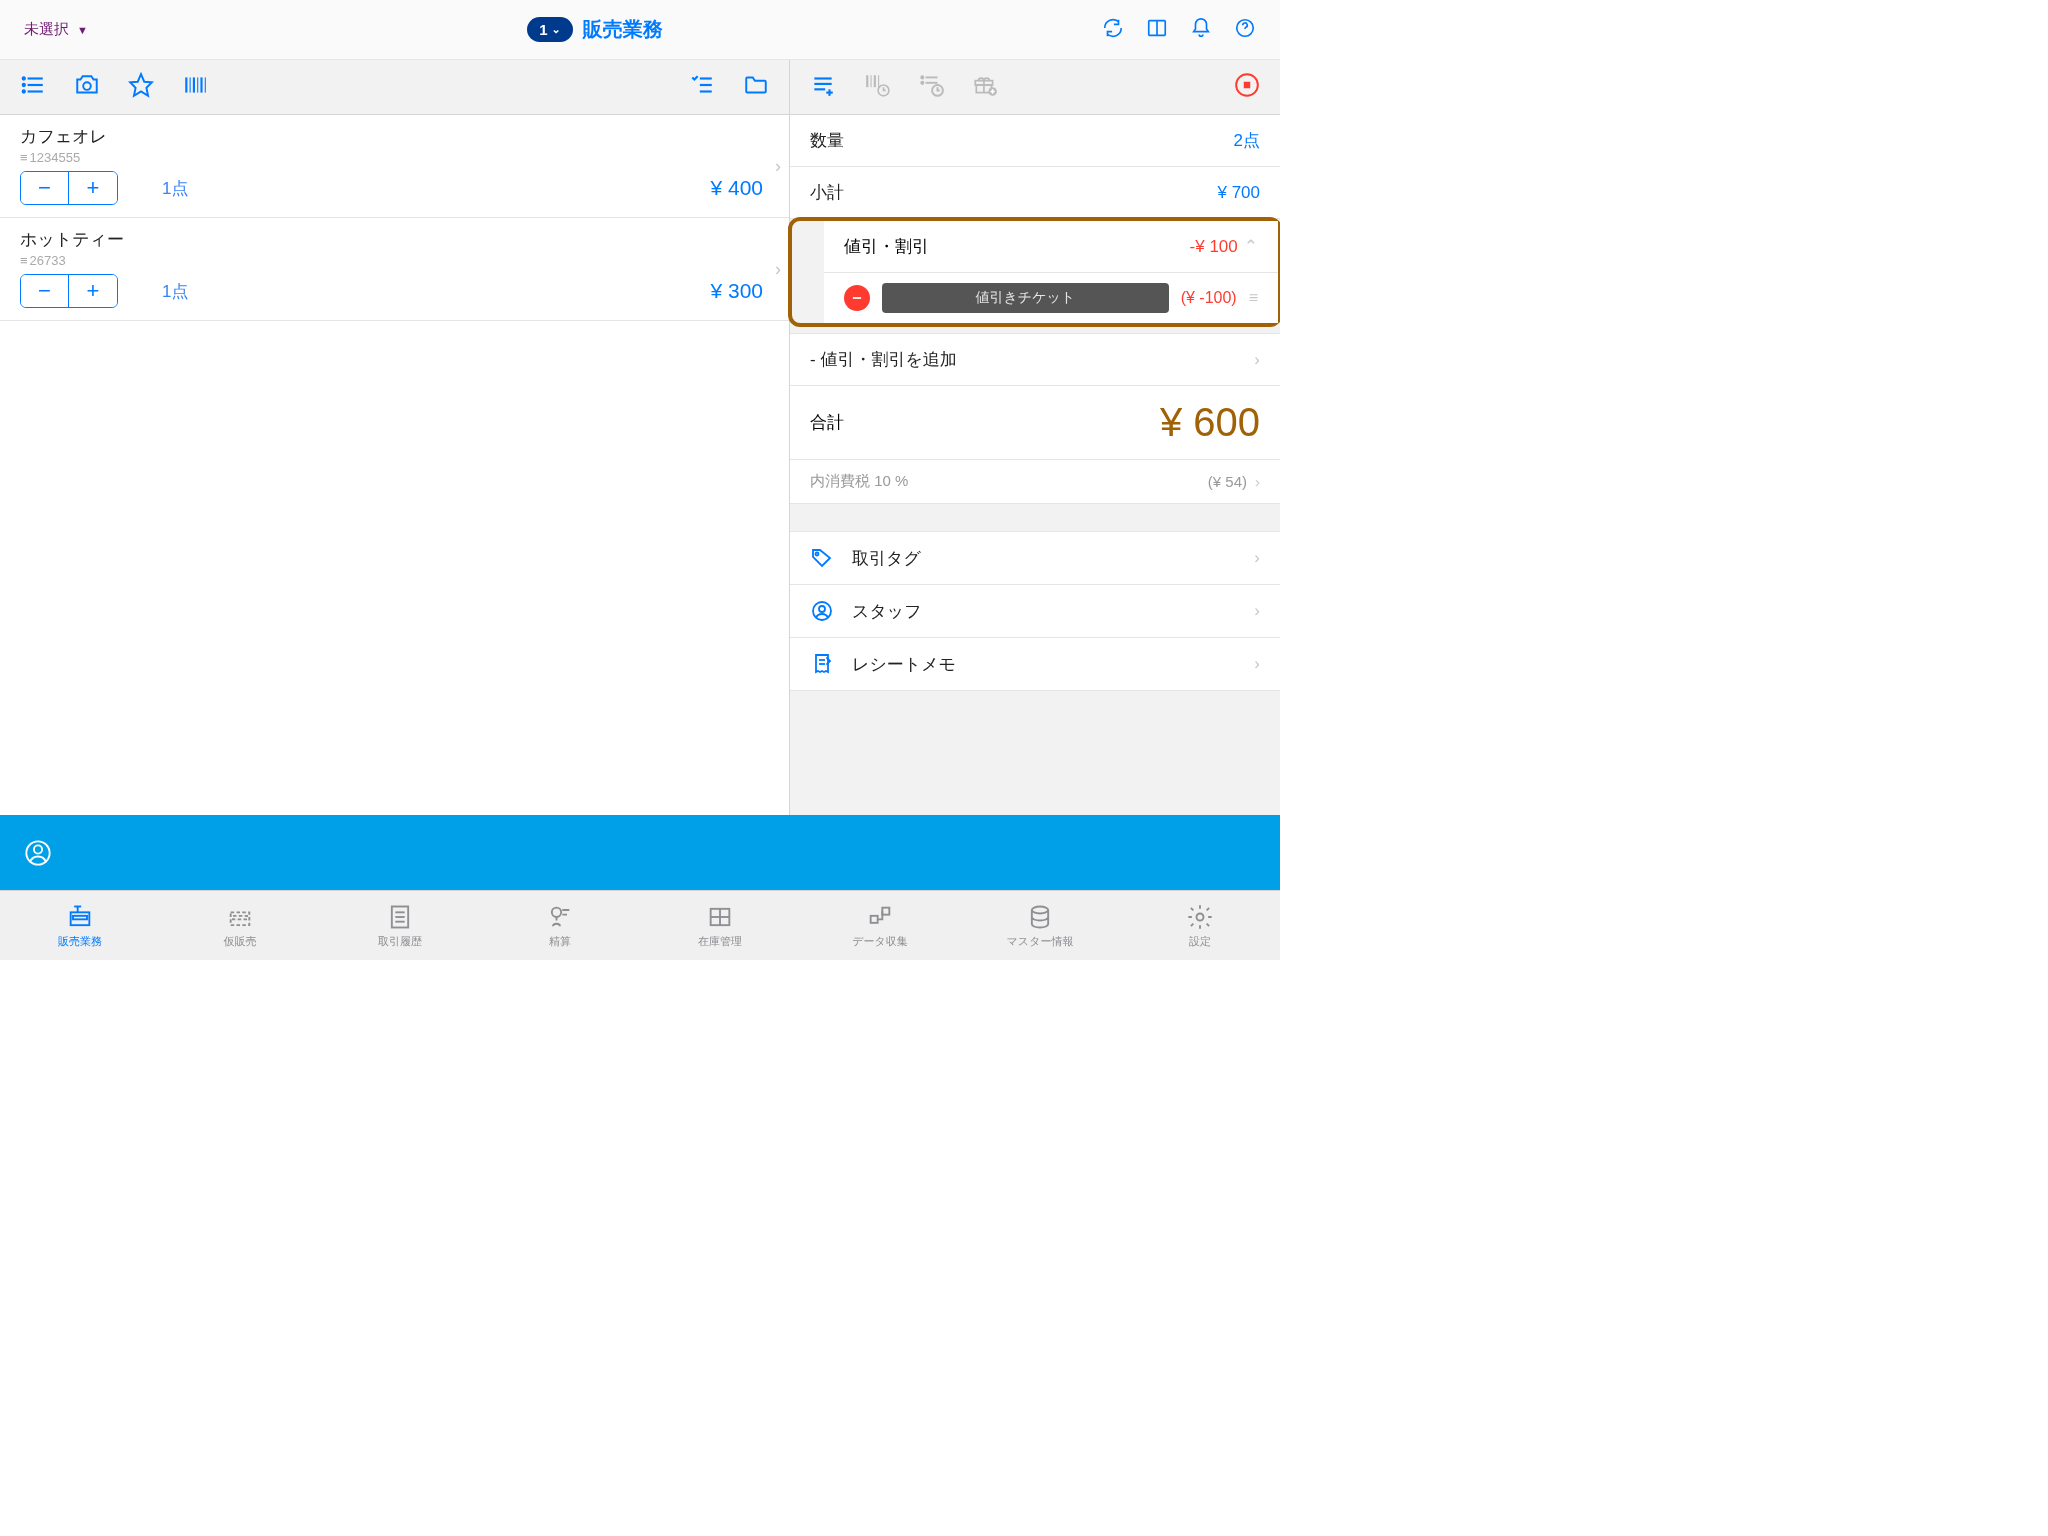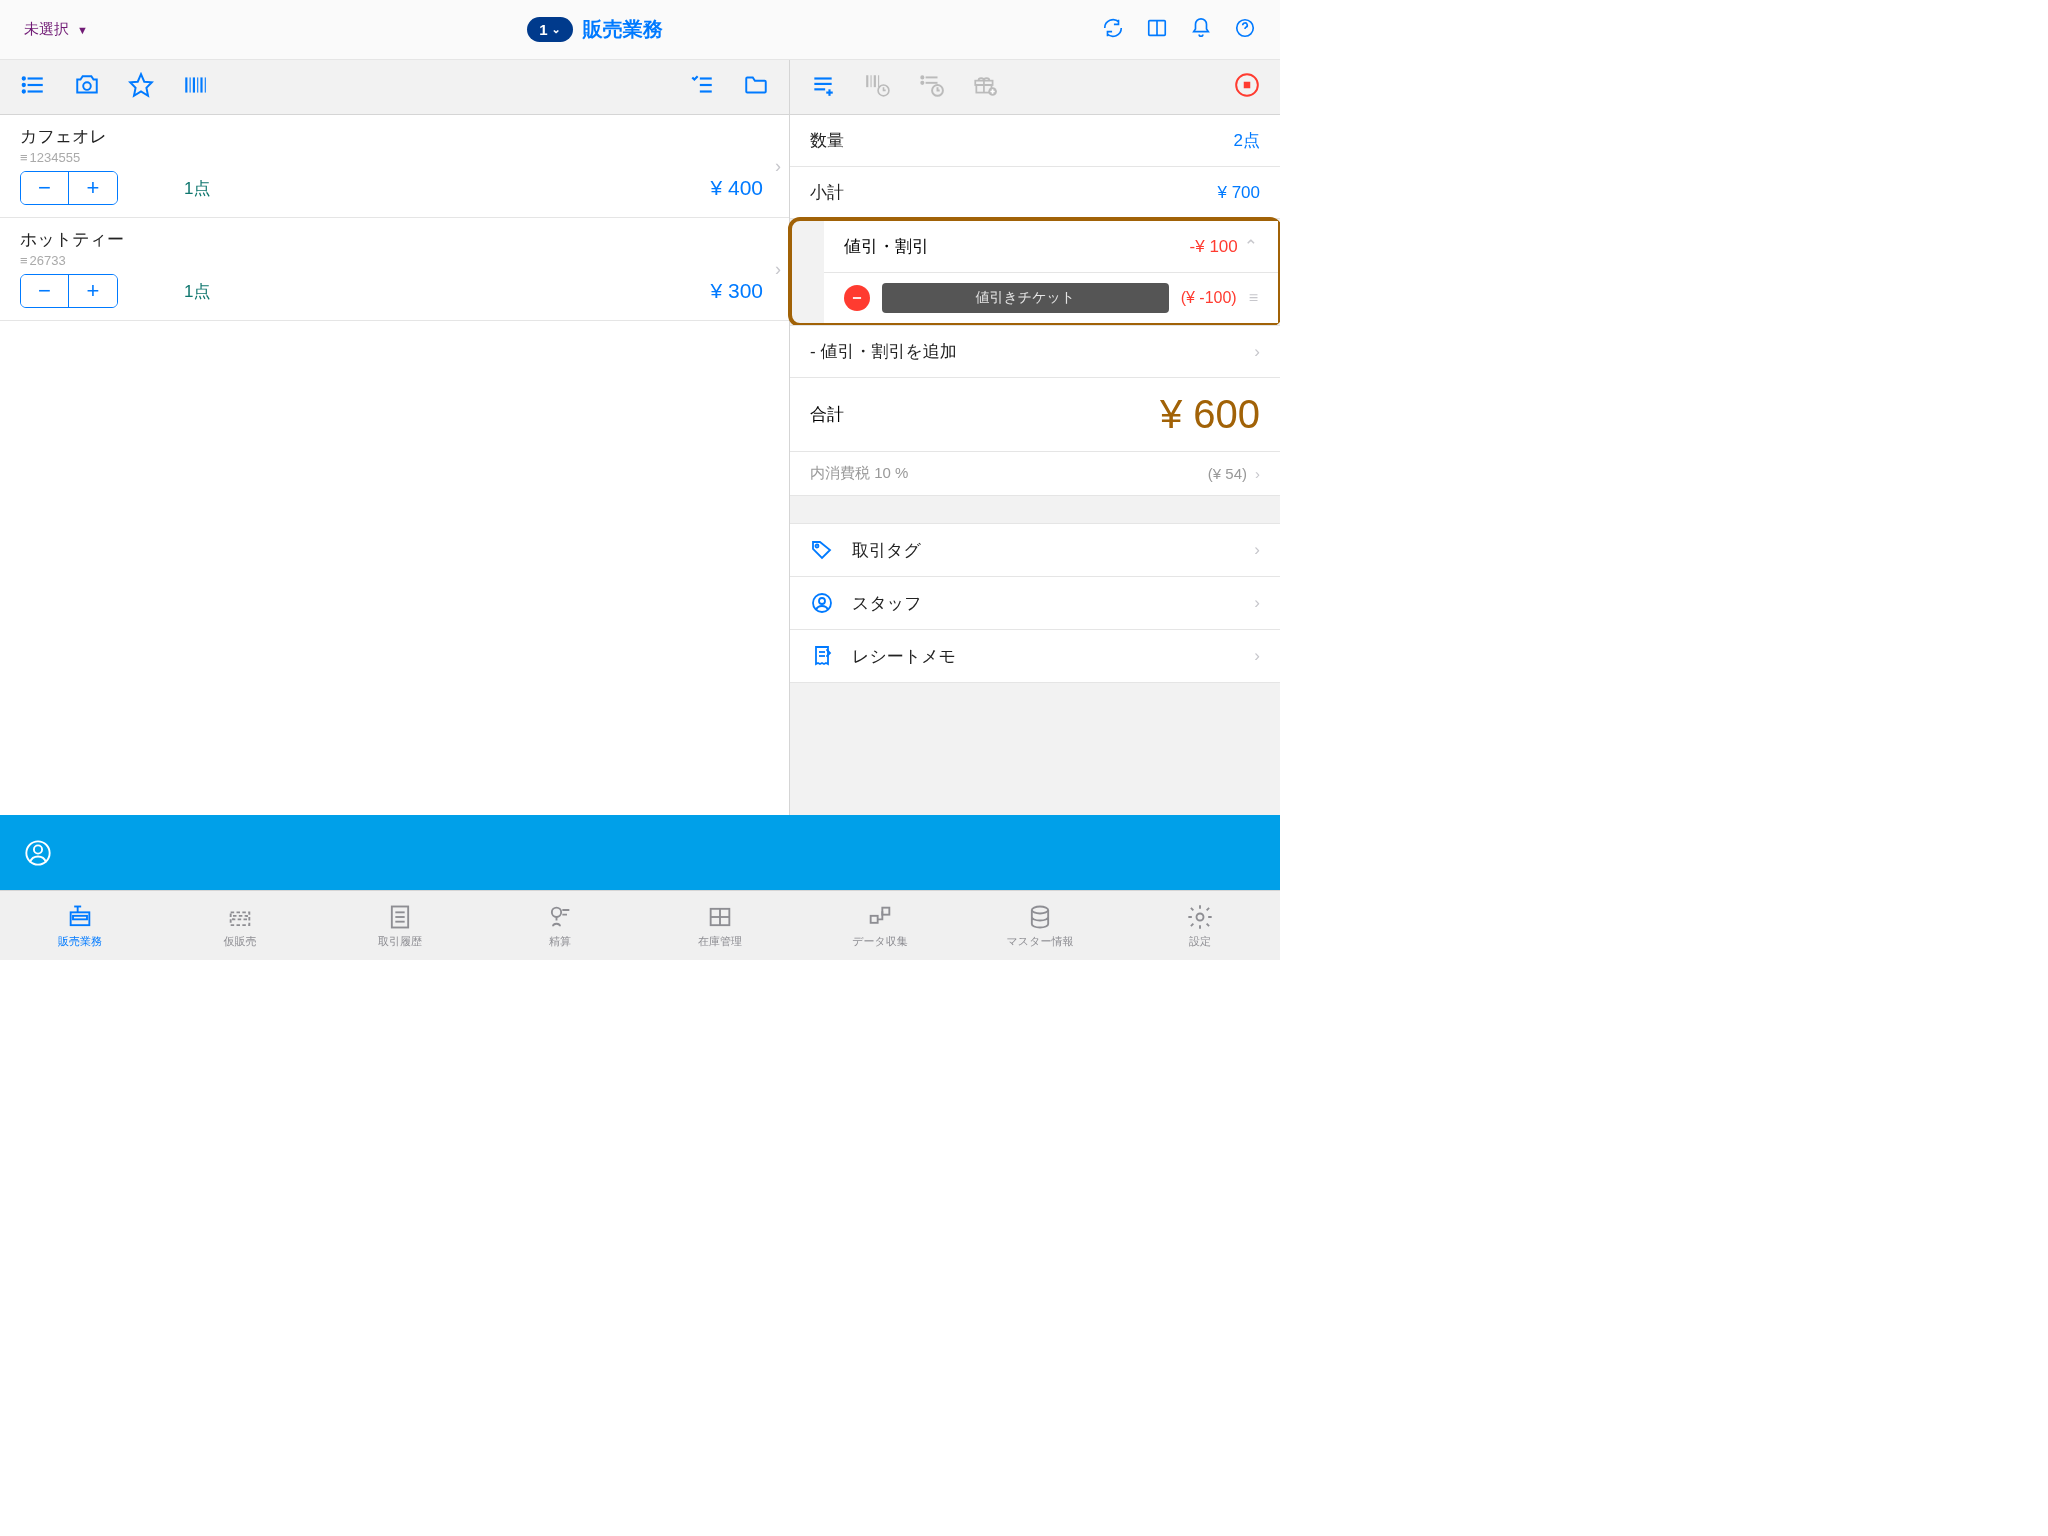--- a/index.html
+++ b/index.html
@@ -22,37 +22,37 @@
 
 .main { flex: 1; display: flex; overflow: hidden; }
 .item-list { flex: 1; border-right: 1px solid #d5d5d5; overflow-y: auto; }
 .item-row { border-bottom: 1px solid #e5e5e5; padding: 10px 20px 12px 20px; position: relative; }
 .item-name { font-size: 17px; color: #222; margin-bottom: 2px; }
 .item-code { font-size: 13px; color: #aaa; display: flex; align-items: center; gap: 2px; }
 .item-bottom { display: flex; align-items: center; margin-top: 6px; }
 .qty-stepper { display: flex; border: 1px solid #007aff; border-radius: 6px; overflow: hidden; }
 .qty-stepper button { width: 48px; height: 32px; background: #fff; border: none; color: #007aff; font-size: 22px; cursor: pointer; }
 .qty-stepper button:first-child { border-right: 1px solid #007aff; }
-.item-qty { color: #0f766e; font-size: 17px; margin-left: 66px; }
+.item-qty { color: #3b82f6; font-size: 17px; margin-left: 44px; }
 .item-price { color: #007aff; font-size: 21px; margin-left: auto; padding-right: 6px; }
 .item-row .chevron-r { position: absolute; right: 8px; top: 50%; transform: translateY(-50%); color: #c7c7cc; font-size: 18px; }
 
 .summary { width: 490px; background: #f2f2f2; display: flex; flex-direction: column; }
 .sum-row { background: #fff; border-bottom: 1px solid #e5e5e5; padding: 14px 20px; display: flex; justify-content: space-between; align-items: center; font-size: 17px; color: #222; }
 .sum-row .val { color: #007aff; }
 .highlight-box { border: 4px solid #a16207; border-radius: 12px; margin: -2px; padding-left: 32px; }
 .discount-header { background: #fff; padding: 14px 20px; display: flex; justify-content: space-between; align-items: center; font-size: 17px; border-bottom: 1px solid #e5e5e5; }
 .discount-header .dval { color: #ff3b30; display: flex; align-items: center; gap: 6px; }
 .discount-item { background: #fff; padding: 10px 20px; display: flex; align-items: center; gap: 12px; }
 .del-btn { width: 26px; height: 26px; border-radius: 50%; background: #ff3b30; display: flex; align-items: center; justify-content: center; }
 .del-btn svg { width: 14px; height: 14px; }
 .ticket-chip { flex: 1; background: #555; color: #e5e5e5; text-align: center; padding: 6px; border-radius: 4px; font-size: 14px; }
 .discount-item .amt { color: #ff3b30; font-size: 16px; }
 .grip { color: #c7c7cc; }
-.add-discount-row { background: #fff; border-top: 1px solid #e5e5e5; border-bottom: 1px solid #e5e5e5; padding: 14px 20px; display: flex; justify-content: space-between; align-items: center; font-size: 17px; color: #222; margin-top: 0; }
+.add-discount-row { background: #fff; border-top: 1px solid #e5e5e5; border-bottom: 1px solid #e5e5e5; padding: 14px 20px; display: flex; justify-content: space-between; align-items: center; font-size: 17px; color: #222; margin-top: 8px; }
 .total-row { background: #fff; border-bottom: 1px solid #e5e5e5; padding: 14px 20px; display: flex; justify-content: space-between; align-items: center; }
 .total-row .lbl { font-size: 17px; }
 .total-row .total-val { color: #a16207; font-size: 40px; font-weight: 400; }
 .tax-row { background: #fff; padding: 12px 20px; display: flex; justify-content: space-between; align-items: center; color: #999; font-size: 15px; border-bottom: 1px solid #e5e5e5; }
 .tax-row .chev { color: #c7c7cc; margin-left: 8px; }
 .spacer { height: 28px; }
 .link-row { background: #fff; border-bottom: 1px solid #e5e5e5; border-top: 1px solid #e5e5e5; padding: 14px 20px; display: flex; align-items: center; gap: 18px; font-size: 17px; color: #222; margin-top: -1px; }
 .link-row:first-of-type { border-top: 1px solid #e5e5e5; }
 .link-row .chev { margin-left: auto; color: #c7c7cc; }
 .link-row svg { width: 24px; height: 24px; color: #007aff; }

